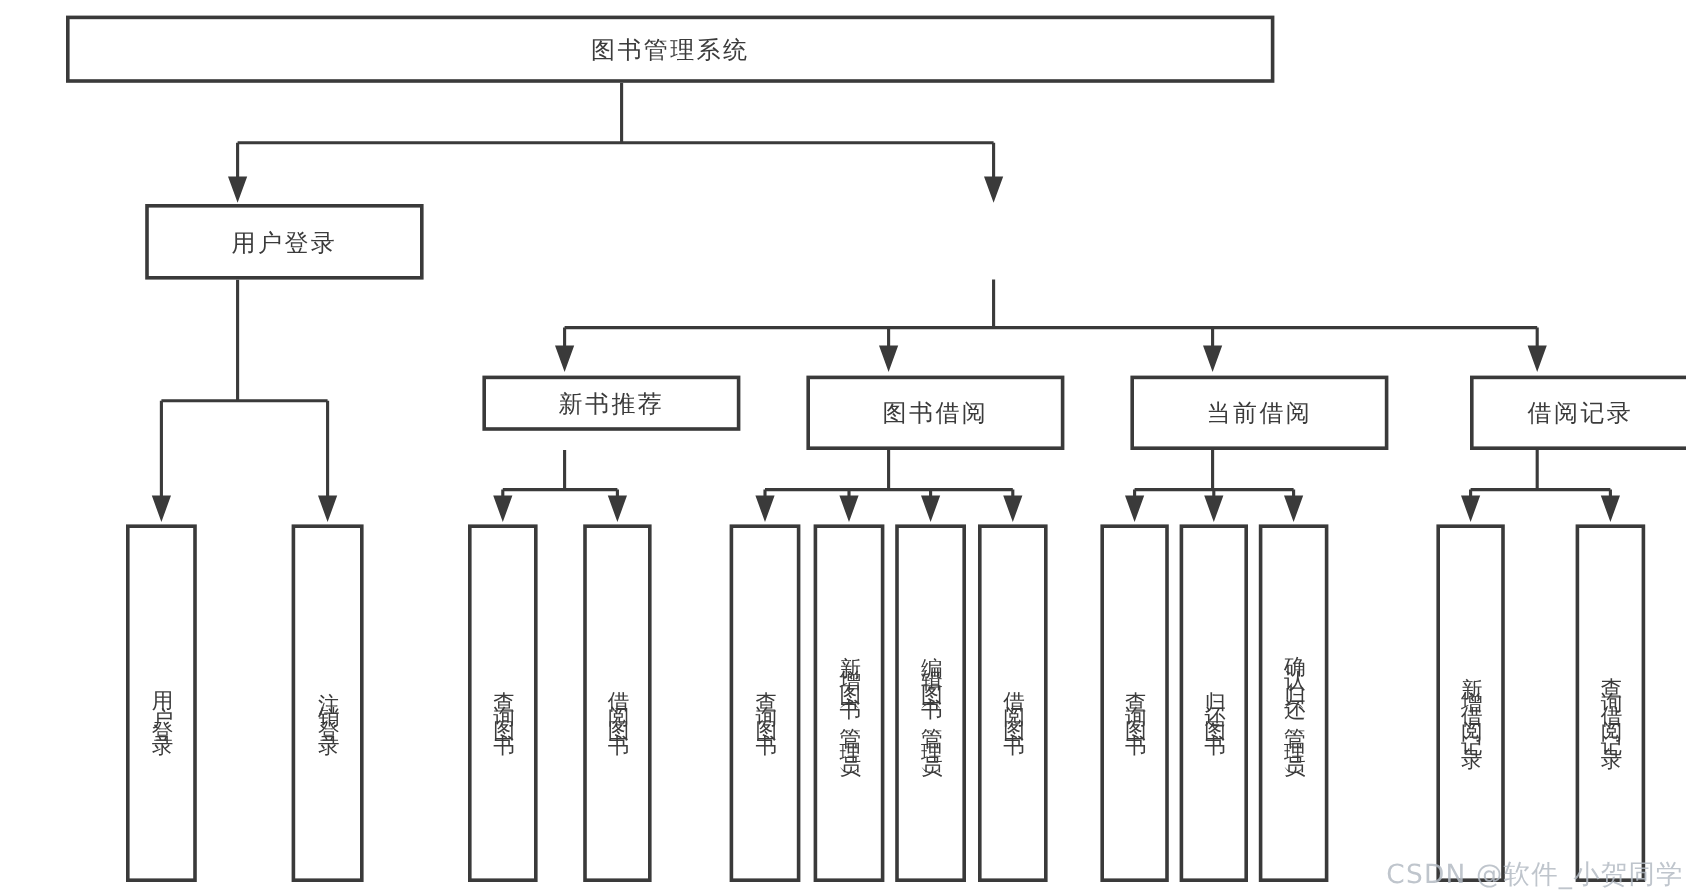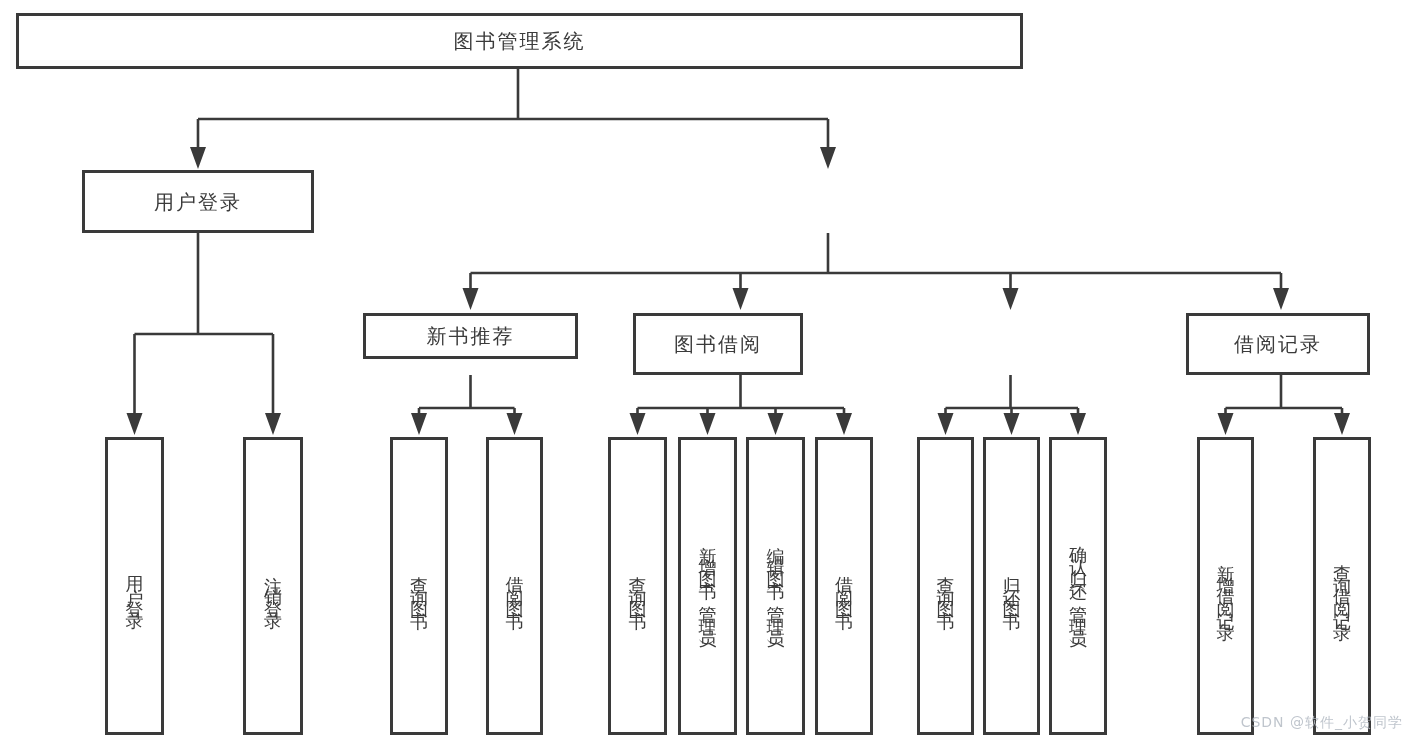--- a/index.html
+++ b/index.html
@@ -38,20 +38,21 @@
     background: var(--background);
     border: 3px solid var(--line);
     color: var(--text);
     display: flex;
     align-items: center;
     justify-content: center;
     font-size: 20px;
     letter-spacing: 2px;
     line-height: 1;
     z-index: 2;
+    margin-left: 39px;
   }
   .leaf {
     position: absolute;
     top: 437px;
     height: 298px;
     background: var(--background);
     border: 3px solid var(--line);
     color: var(--text);
     writing-mode: vertical-rl;
     text-orientation: mixed;
@@ -60,21 +61,21 @@
     justify-content: center;
     font-size: 18px;
     letter-spacing: 12px;
     line-height: 1;
     z-index: 2;
   }
   .watermark {
     position: absolute;
     right: 2px;
     top: 714px;
-    font-size: 14px;
+    font-size: 22px;
     letter-spacing: 1px;
     color: var(--watermark);
     opacity: 0.85;
     z-index: 5;
     white-space: nowrap;
   }
 </style>
 </head>
 <body>
 
@@ -116,21 +117,22 @@
       M1070,413 L1086,413 L1078,435 Z
       M1217.5,413 L1233.5,413 L1225.5,435 Z
       M1334,413 L1350,413 L1342,435 Z"></path>
   </svg>
 
   <div class="node" style="left:16px; top:13px; width:1007px; height:56px;">图书管理系统</div>
 
   <div class="node" style="left:82px; top:170px; width:232px; height:63px;">用户登录</div>
 
   <div class="node" style="left:363px; top:313px; width:215px; height:46px;">新书推荐</div>
-  <div class="node" style="left:633px; top:313px; width:170px; height:62px;">图书借阅</div>
+  <div class="node" style="left:633px; top:313px; width:215px; height:62px;">图书借阅</div>
+  <div class="node" style="left:903px; top:313px; width:215px; height:62px;">当前借阅</div>
   <div class="node" style="left:1186px; top:313px; width:184px; height:62px;">借阅记录</div>
 
   <div class="leaf" style="left:105px; width:59px;">用户登录</div>
   <div class="leaf" style="left:243px; width:60px;">注销登录</div>
 
   <div class="leaf" style="left:390px; width:58px;">查询图书</div>
   <div class="leaf" style="left:486px; width:57px;">借阅图书</div>
 
   <div class="leaf" style="left:608px; width:59px;">查询图书</div>
   <div class="leaf" style="left:678px; width:59px;">新增图书（管理员）</div>

